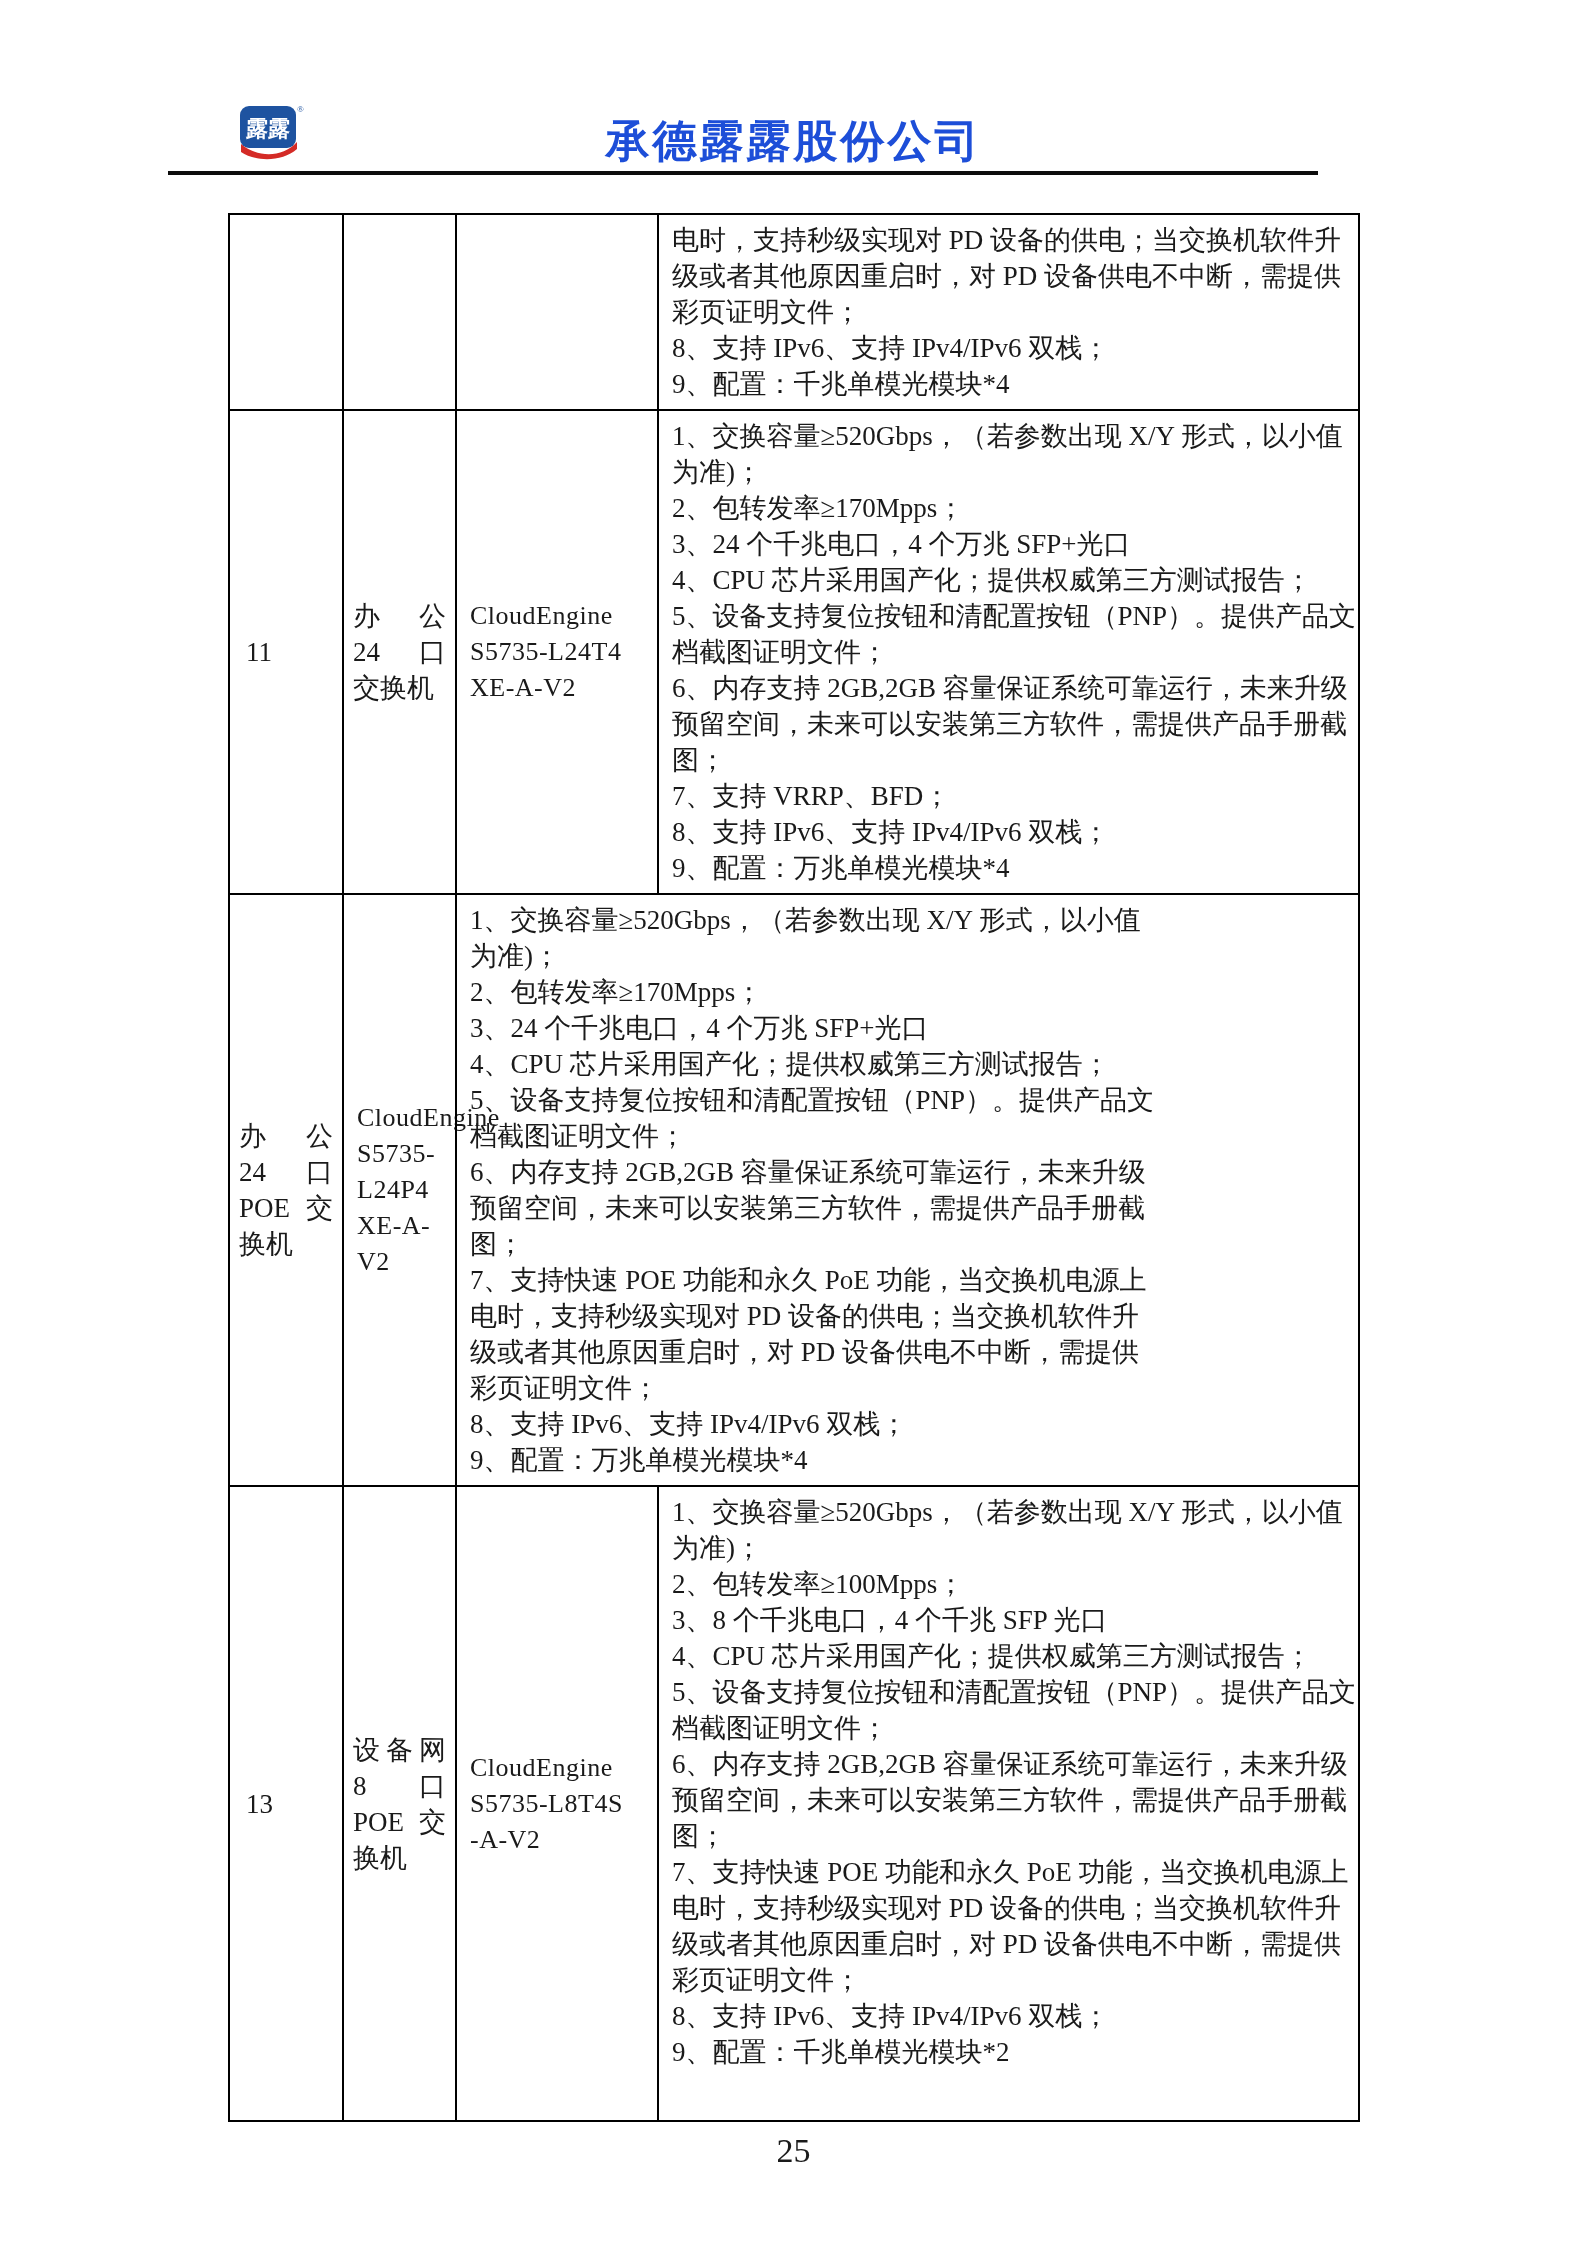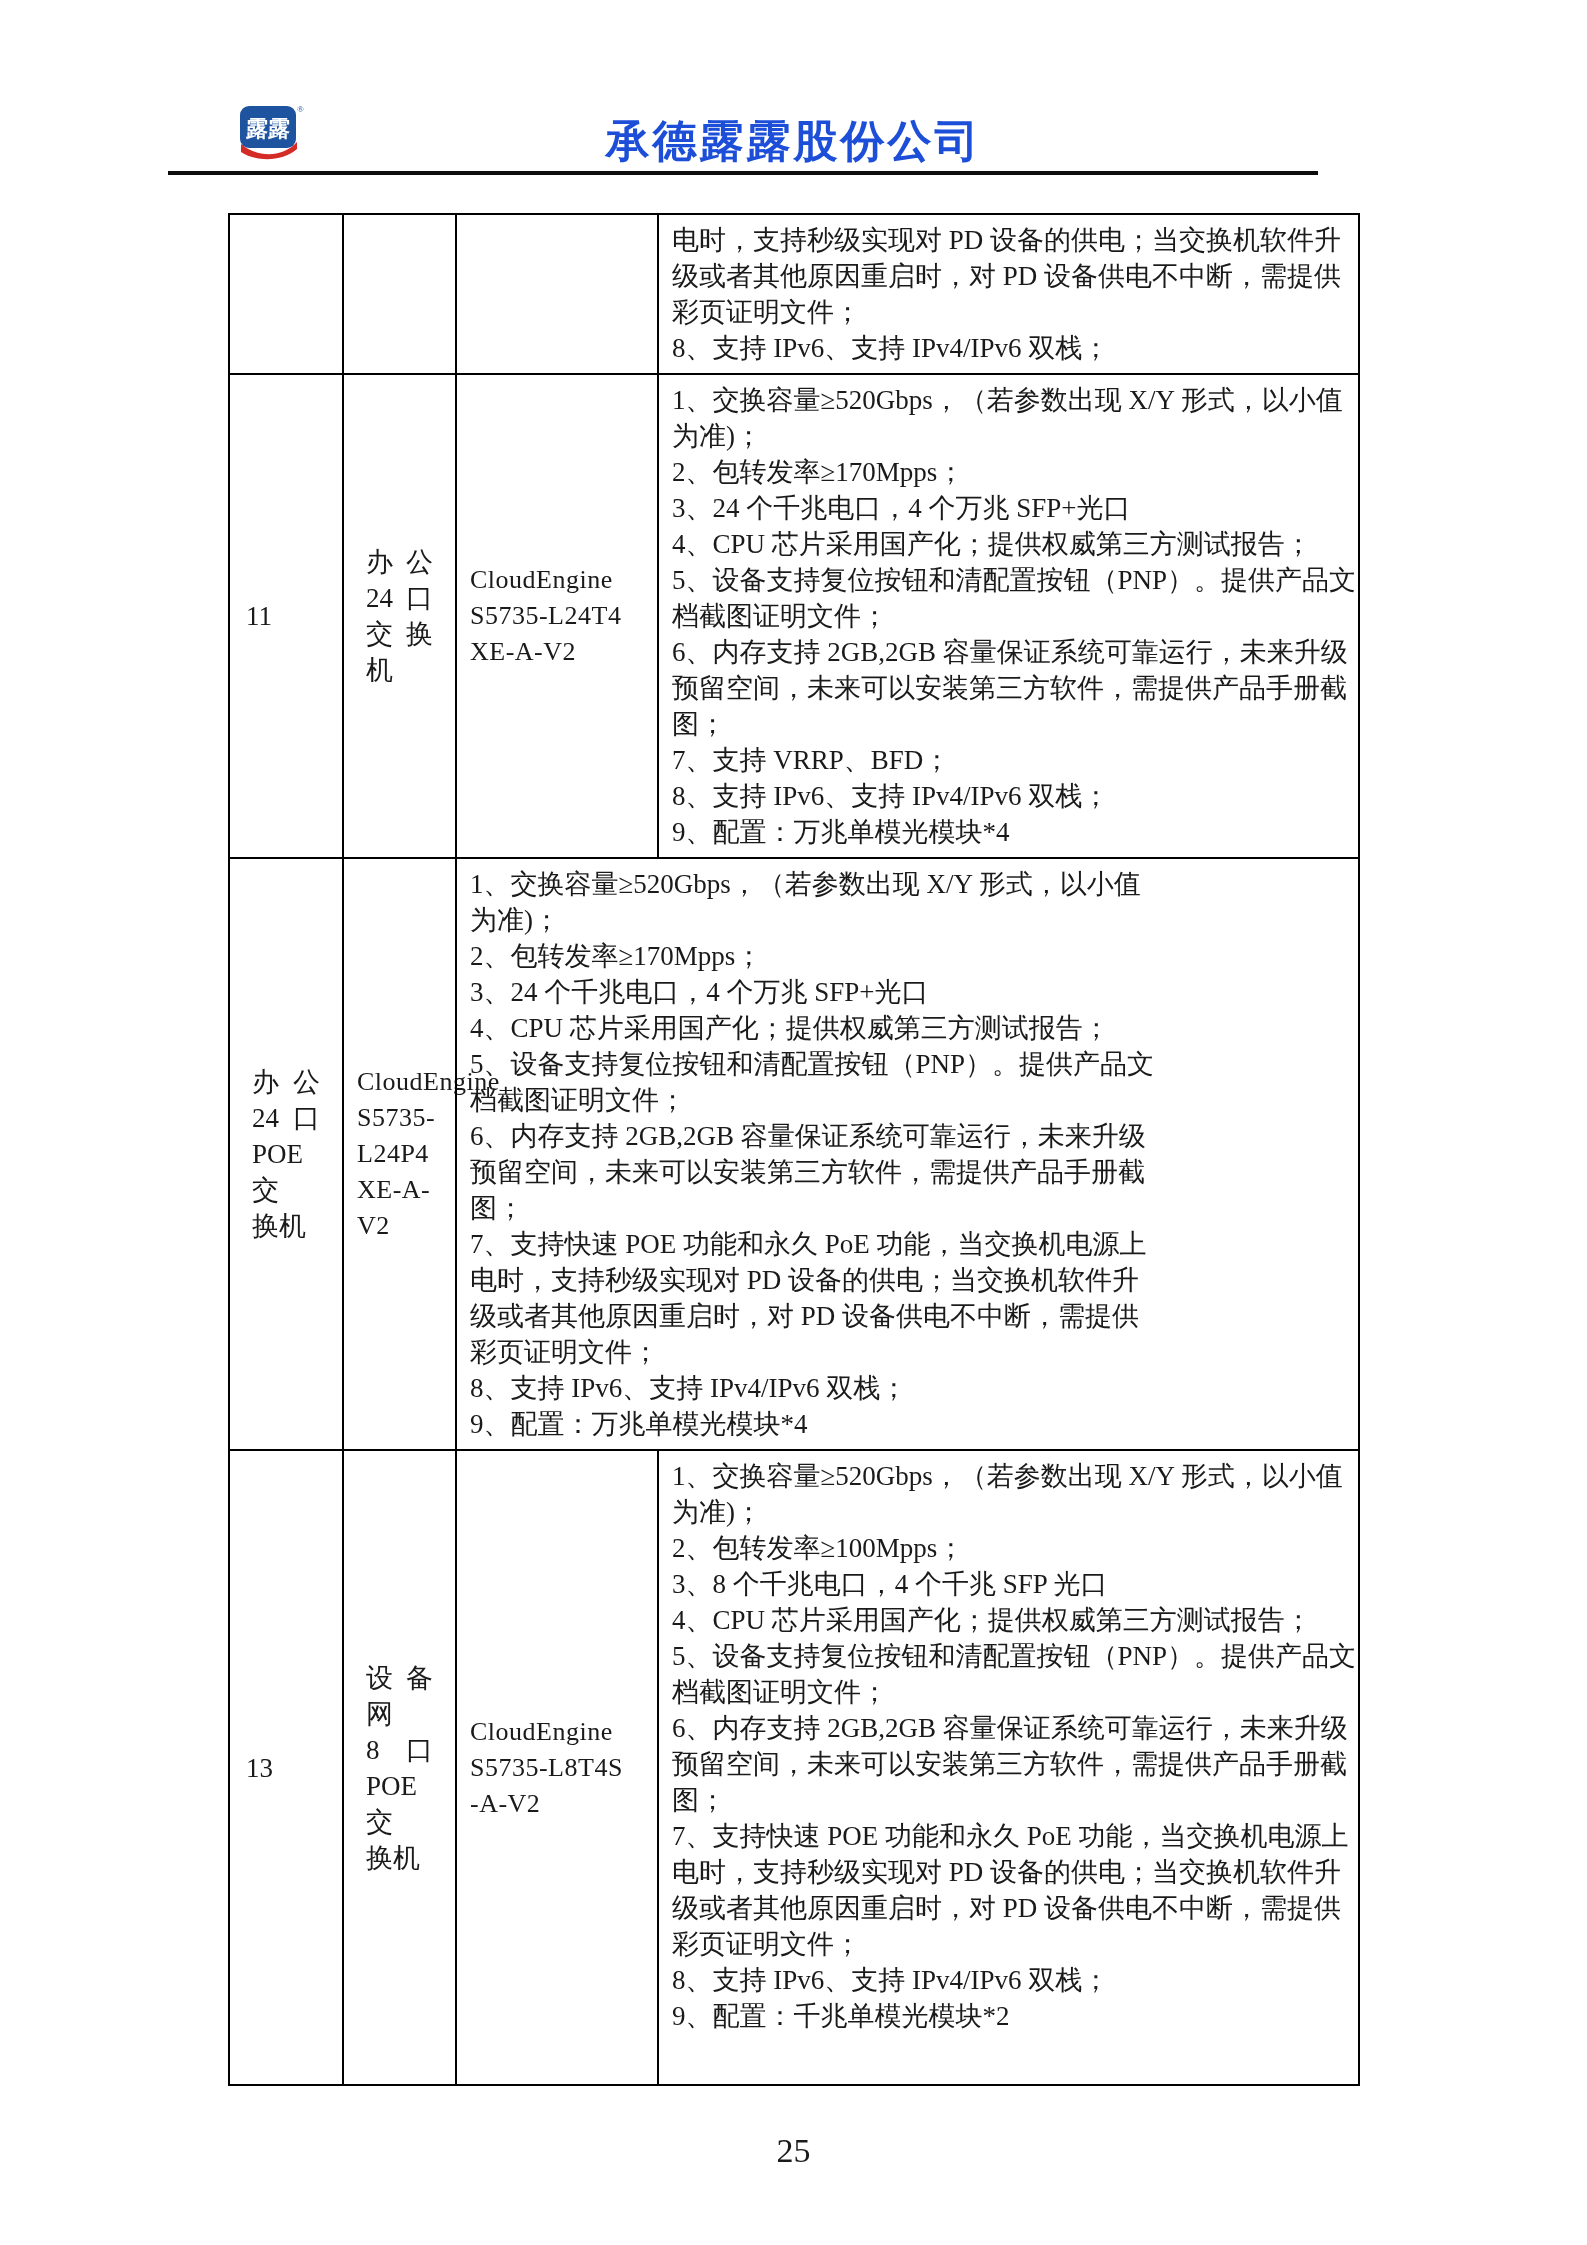--- a/index.html
+++ b/index.html
@@ -40,21 +40,21 @@
   .t-row + .t-row { border-top:2px solid #000; }
   .cell {
     box-sizing:border-box;
     border-left:2px solid #000;
     display:flex; flex-direction:column; justify-content:center;
     font-size:27px; line-height:36px;
     min-height:36px;
   }
   .cell:first-child { border-left:none; }
   .cell-no   { padding-left:16px; }
-  .cell-name { padding:0 22px; }
+  .cell-name { padding:0 9px; }
   .cell-name .line { text-align:justify; text-align-last:justify; }
   .cell-name .line:last-child { text-align-last:left; }
   .cell-model { padding:9px 13px; font-size:26px; letter-spacing:0.5px; }
   .cell-spec {
     justify-content:flex-start;
     padding:7px 10px 7px 13px;
   }
   .spec-table .t-row:last-child .cell-spec { padding-bottom:50px; }
   .spec-line { white-space:pre; }
 
@@ -82,20 +82,21 @@
 <div class="spec-table">
     <div class="t-row">
       <div class="cell cell-no"></div>
       <div class="cell cell-name"></div>
       <div class="cell cell-model"></div>
       <div class="cell cell-spec">
         <div class="spec-line">电时，支持秒级实现对 PD 设备的供电；当交换机软件升</div>
         <div class="spec-line">级或者其他原因重启时，对 PD 设备供电不中断，需提供</div>
         <div class="spec-line">彩页证明文件；</div>
         <div class="spec-line">8、支持 IPv6、支持 IPv4/IPv6 双栈；</div>
+        <div class="spec-line">9、配置：千兆单模光模块*4</div>
       </div>
     </div>
     <div class="t-row">
       <div class="cell cell-no">11</div>
       <div class="cell cell-name">
         <div class="line">办 公</div>
         <div class="line">24 口</div>
         <div class="line">交换机</div>
       </div>
       <div class="cell cell-model">

